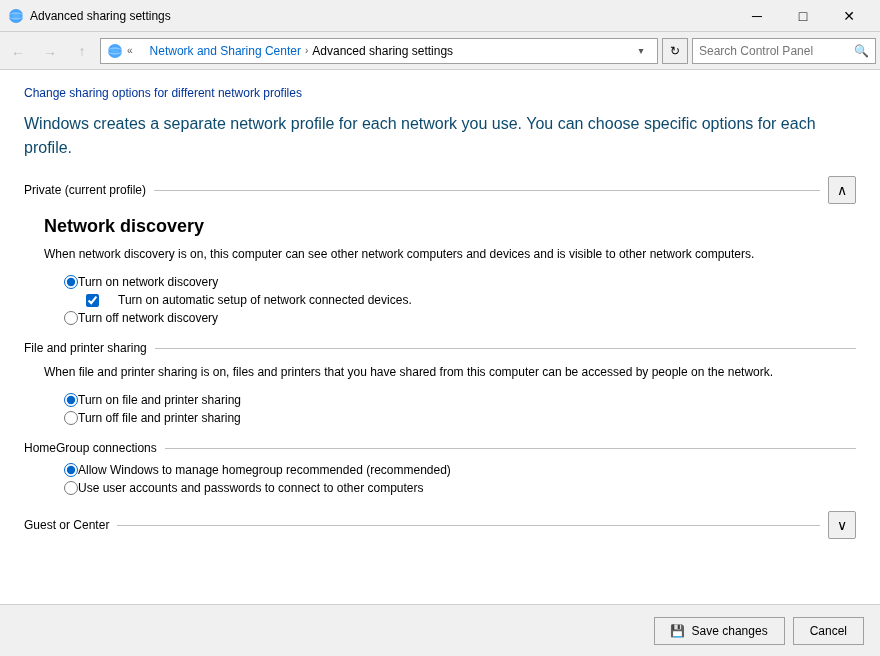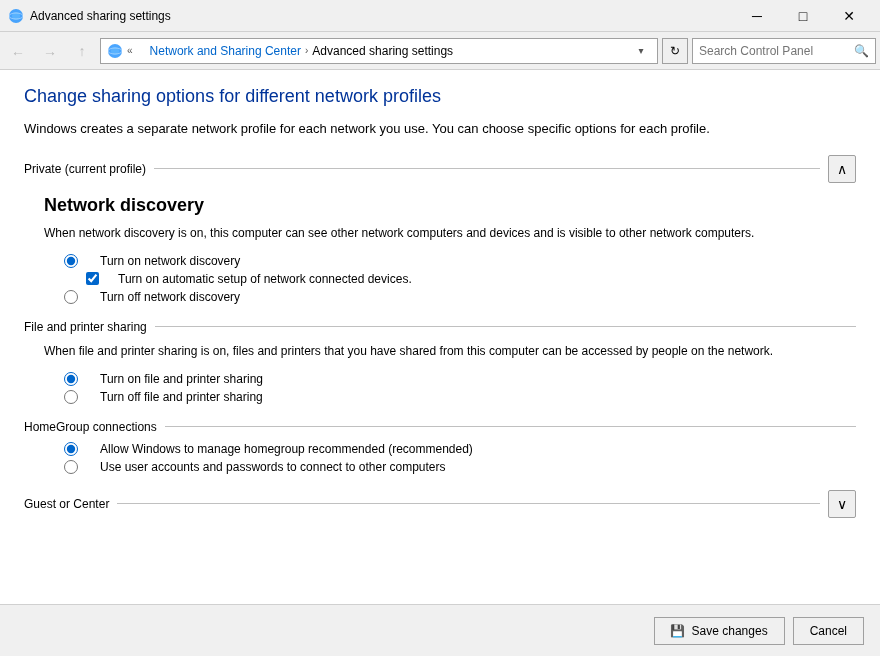--- a/index.html
+++ b/index.html
@@ -149,27 +149,27 @@
       padding: 16px 24px;
     }
 
     
     .main-content::-webkit-scrollbar { width: 16px; }
     .main-content::-webkit-scrollbar-track { background: #f0f0f0; }
     .main-content::-webkit-scrollbar-thumb { background: #c0c0c0; border: 3px solid #f0f0f0; }
 
     .page-title {
       color: #003399;
-      font-size: 18px;
+      font-size: 12px;
       font-weight: normal;
       margin-bottom: 12px;
     }
     .page-desc {
-      font-size: 13px;
-      color: #000000;
+      font-size: 16px;
+      color: #0c4a6e;
       margin-bottom: 16px;
       line-height: 1.5;
     }
 
     
     .section {
       margin-bottom: 16px;
     }
     .section-header {
       display: flex;
@@ -219,21 +219,21 @@
     .radio-group {
       margin-left: 40px;
       display: flex;
       flex-direction: column;
       gap: 4px;
       margin-bottom: 16px;
     }
     .radio-item {
       display: flex;
       align-items: center;
-      gap: 22px;
+      gap: 0;
       font-size: 12px;
     }
     .checkbox-item {
       display: flex;
       align-items: center;
       gap: 19px;
       font-size: 12px;
       margin-left: 22px;
     }
     input[type="radio"] {

